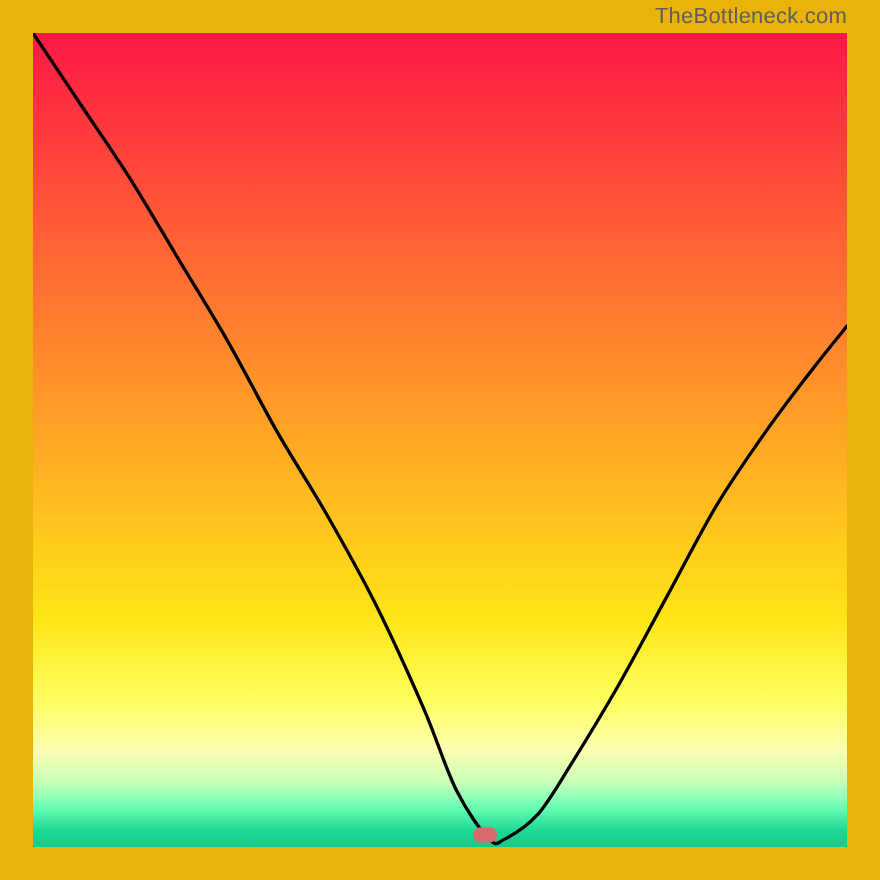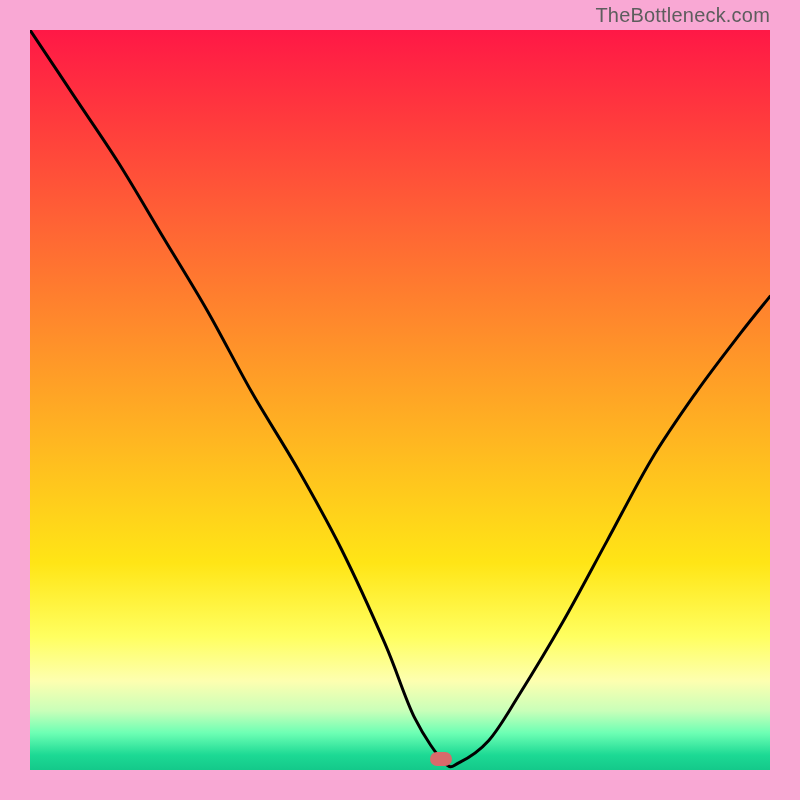--- a/index.html
+++ b/index.html
@@ -8,21 +8,21 @@
     width: 800px;
     height: 800px;
     background: #000;
     overflow: hidden;
     font-family: Arial, Helvetica, sans-serif;
   }
   .frame {
     position: relative;
     width: 800px;
     height: 800px;
-    background: #f9a8d4;
+    background: #eab308;
   }
   .plot-area {
     position: absolute;
     left: 30px;
     top: 30px;
     width: 740px;
     height: 740px;
     
     background: linear-gradient(
       to bottom,

